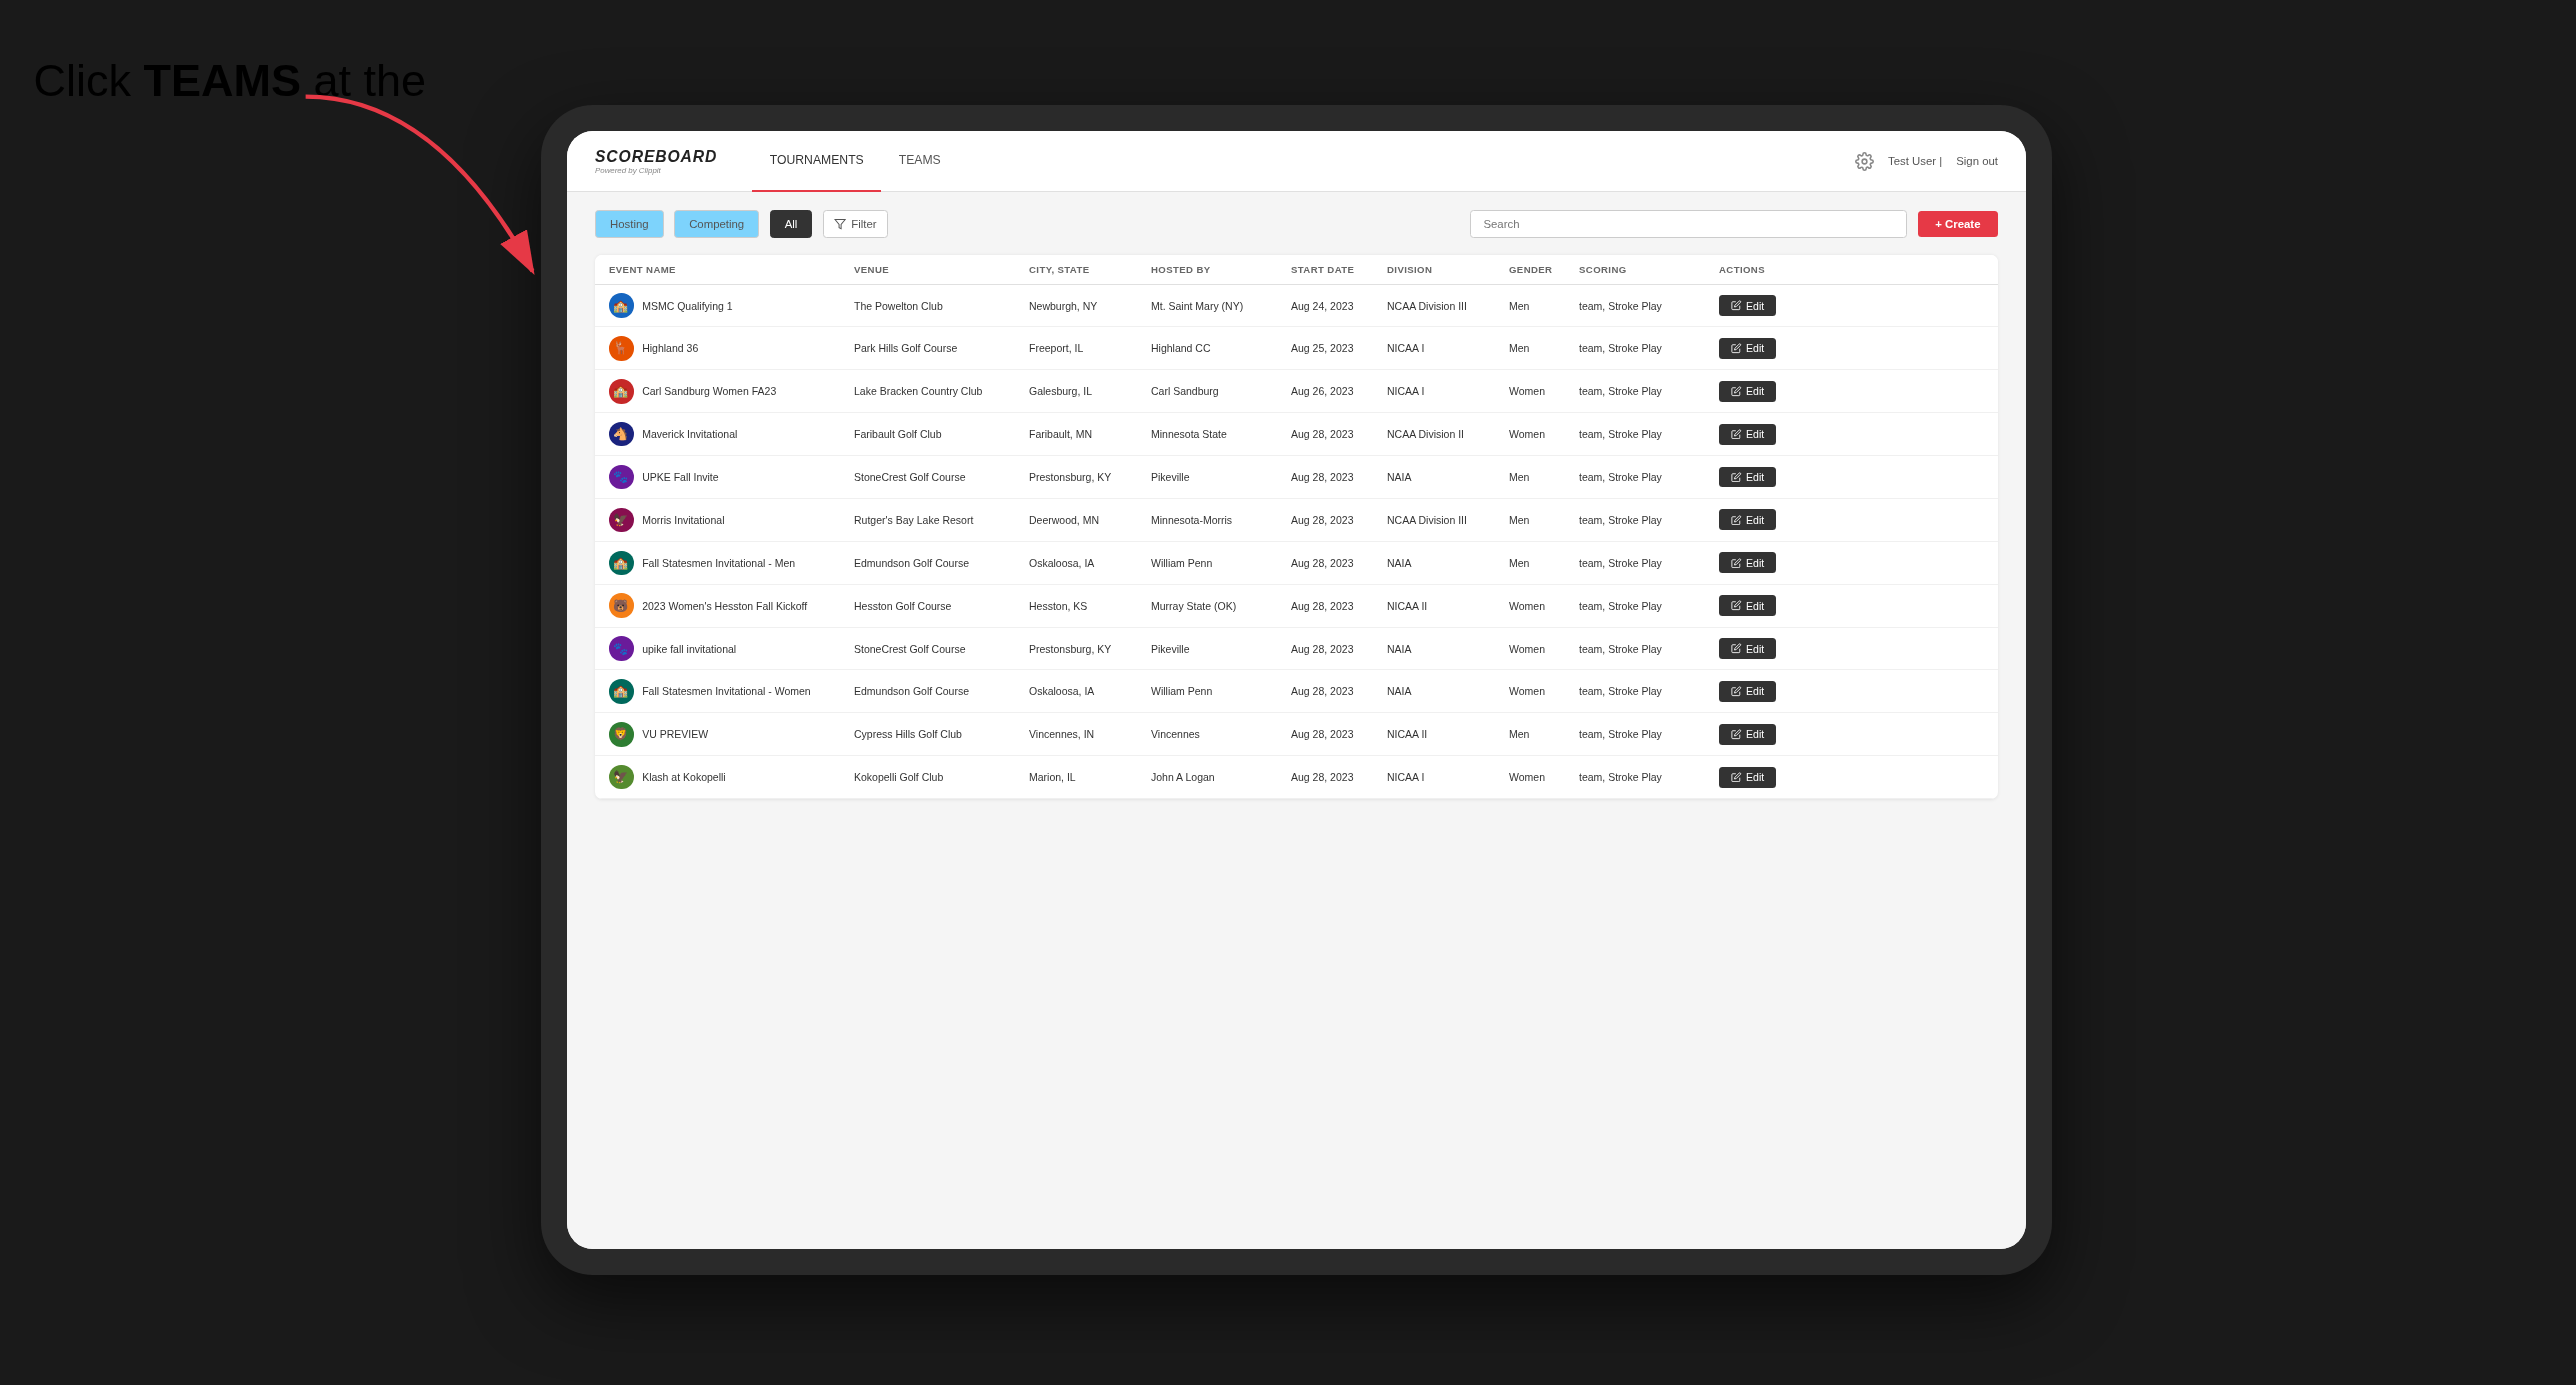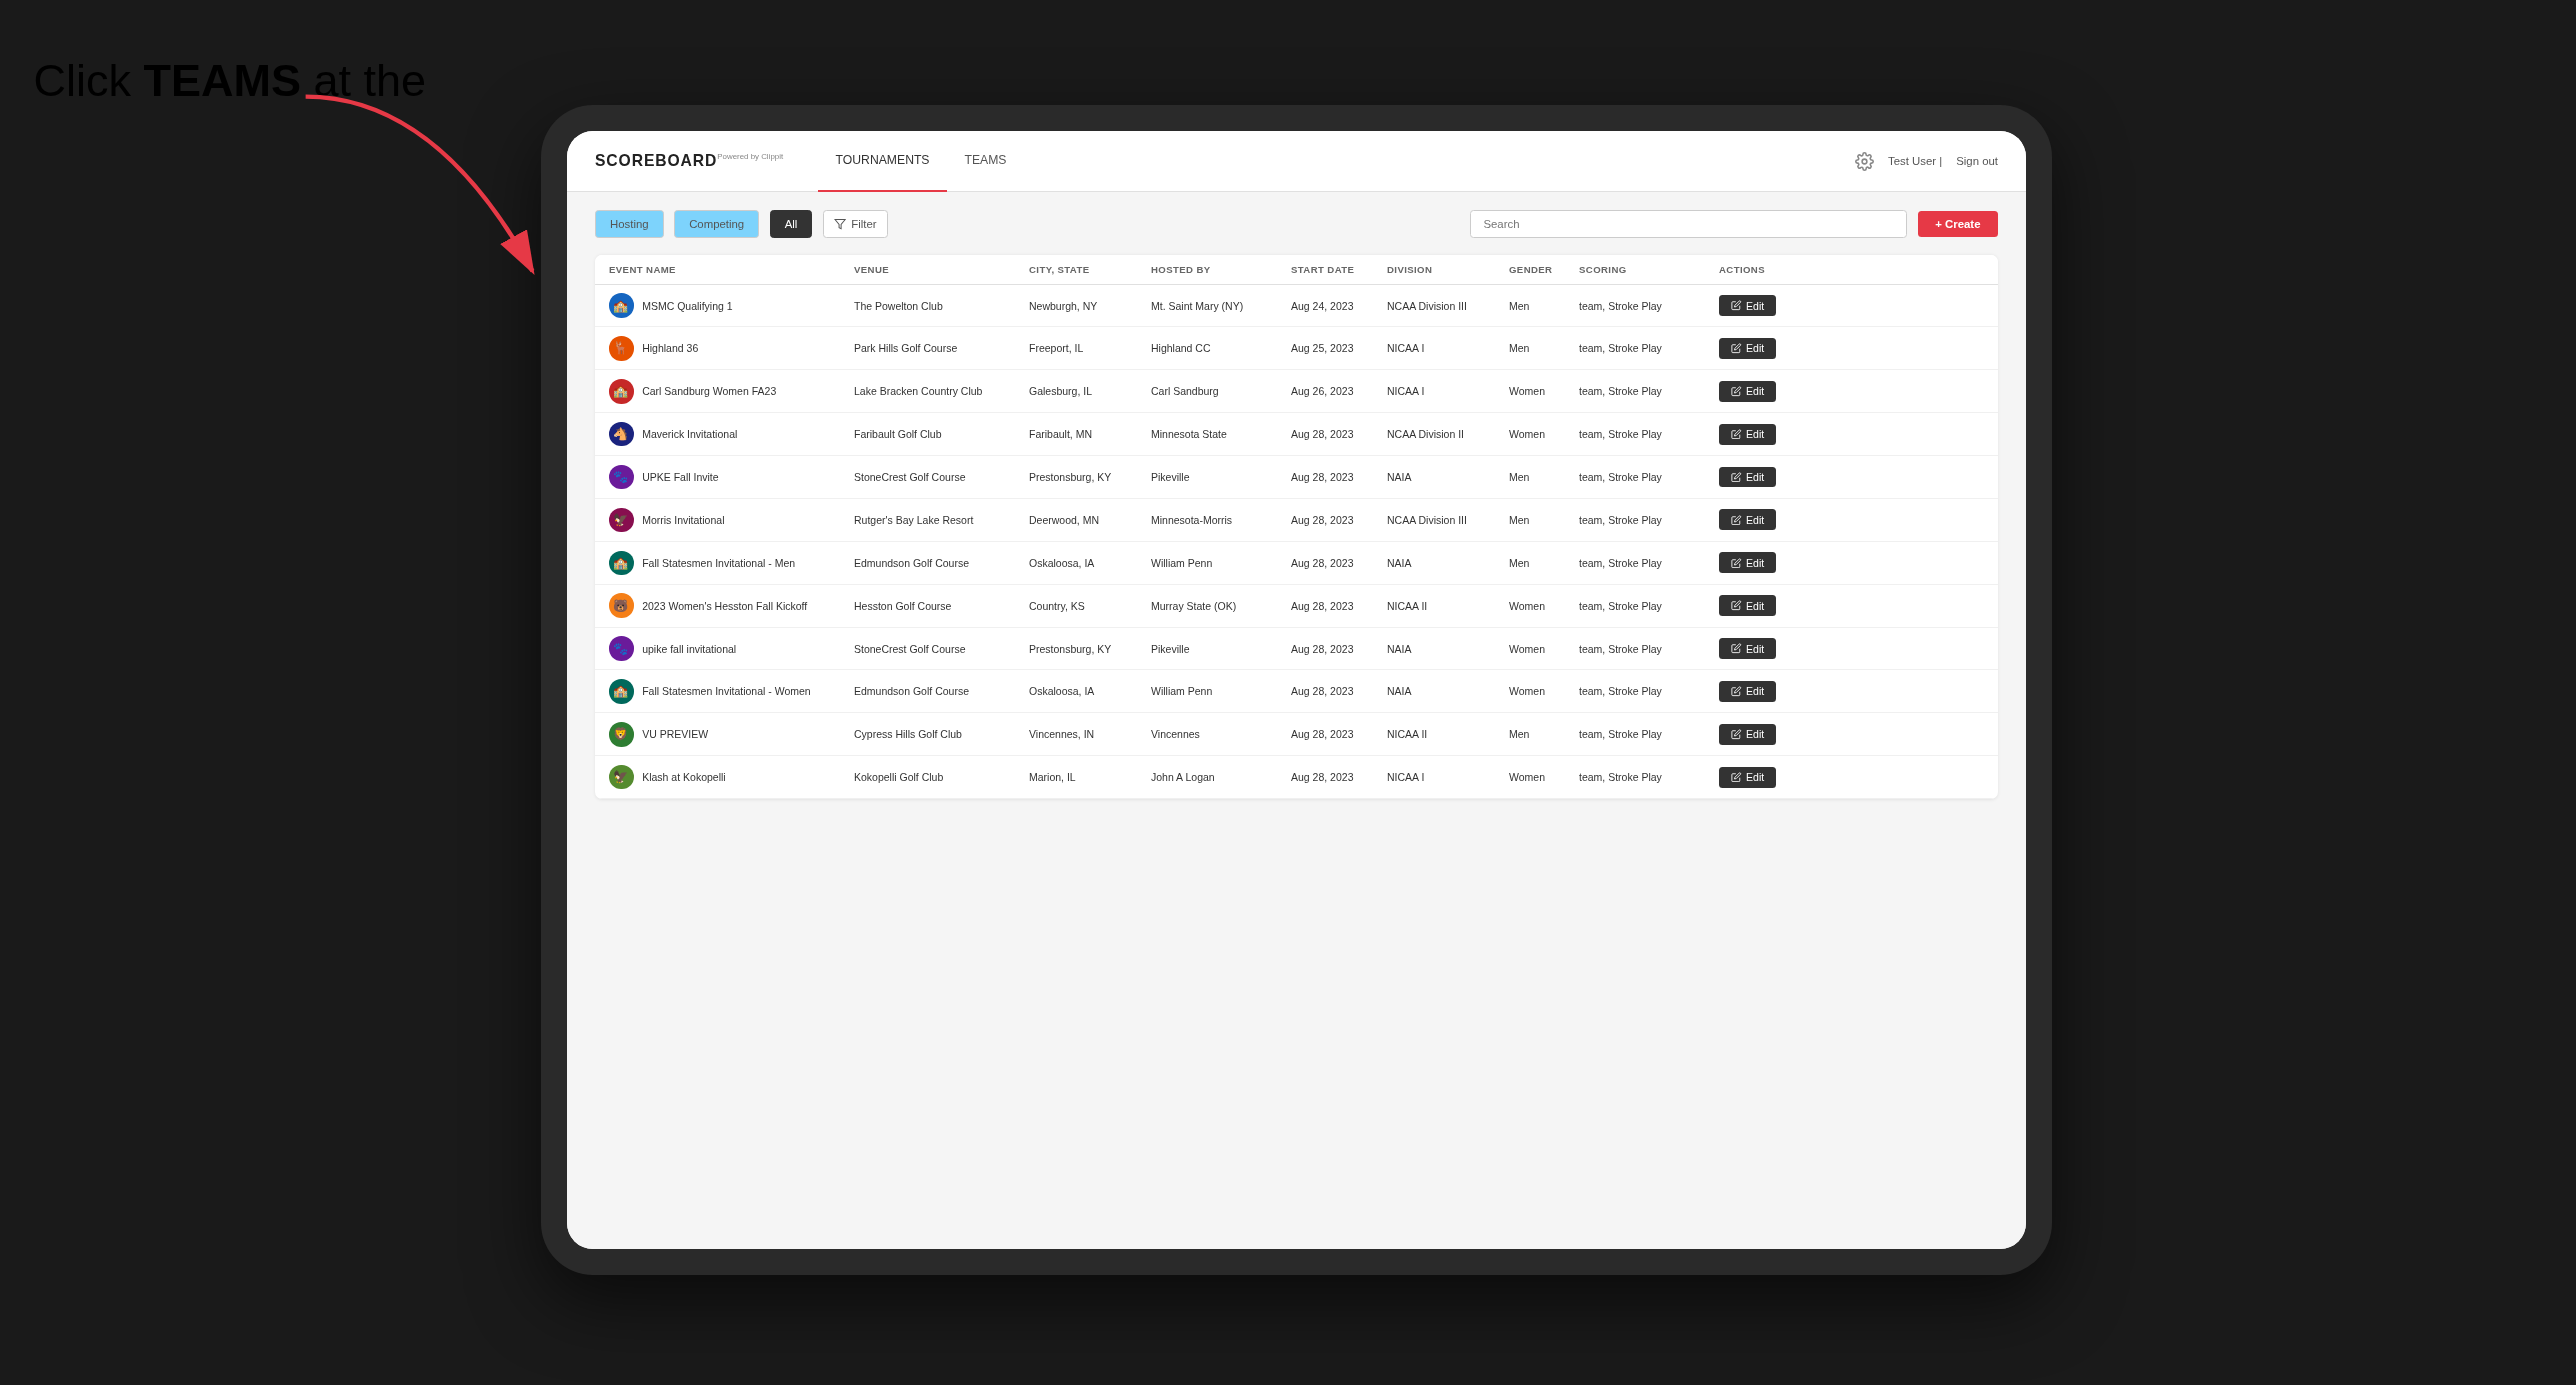--- a/index.html
+++ b/index.html
@@ -58,21 +58,23 @@
       border-bottom: 0.9px solid #e0e0e0;
       display: flex;
       align-items: center;
       padding: 0 28px;
       height: 61px;
       flex-shrink: 0;
     }
 
     .logo-area {
       display: flex;
+      flex-direction: column;
       margin-right: 35px;
+      font-style: italic;
     }
     .logo-title {
       font-size: 15.7px;
       font-weight: 800;
       color: #222;
       letter-spacing: 0.9px;
     }
     .logo-subtitle {
       font-size: 7.9px;
       color: #888;
@@ -512,21 +514,21 @@
         Edit
       </button>
     </div>
   </div>
             <div class="table-row">
     <div class="table-cell event-name-cell">
       <div class="event-icon icon-gold">🐻</div>
       <span>2023 Women's Hesston Fall Kickoff</span>
     </div>
     <div class="table-cell">Hesston Golf Course</div>
-    <div class="table-cell">Country, KS</div>
+    <div class="table-cell">Hesston, KS</div>
     <div class="table-cell">Murray State (OK)</div>
     <div class="table-cell">Aug 28, 2023</div>
     <div class="table-cell">NICAA II</div>
     <div class="table-cell">Women</div>
     <div class="table-cell">team, Stroke Play</div>
     <div class="table-cell">
       <button class="edit-btn">
         <svg width="10.5" height="10.5" viewBox="0 0 24 24" fill="none" stroke="white" stroke-width="2">
           <path d="M11 4H4a2 2 0 0 0-2 2v14a2 2 0 0 0 2 2h14a2 2 0 0 0 2-2v-7"></path>
           <path d="M18.5 2.5a2.121 2.121 0 0 1 3 3L12 15l-4 1 1-4 9.5-9.5z"></path>

